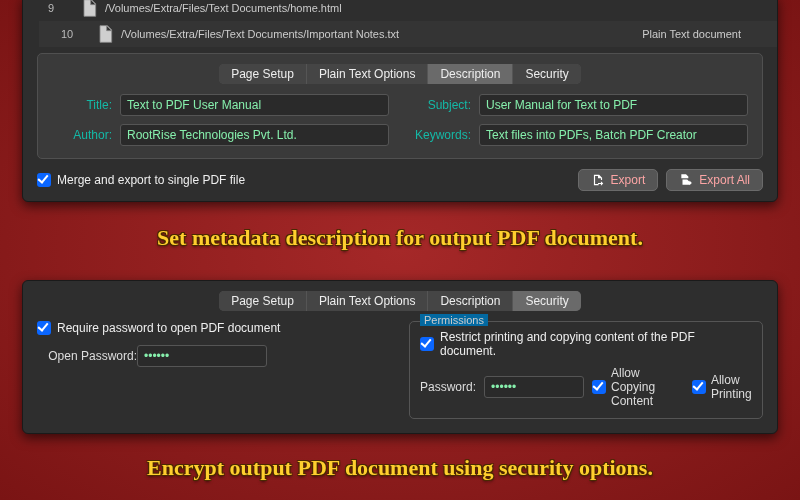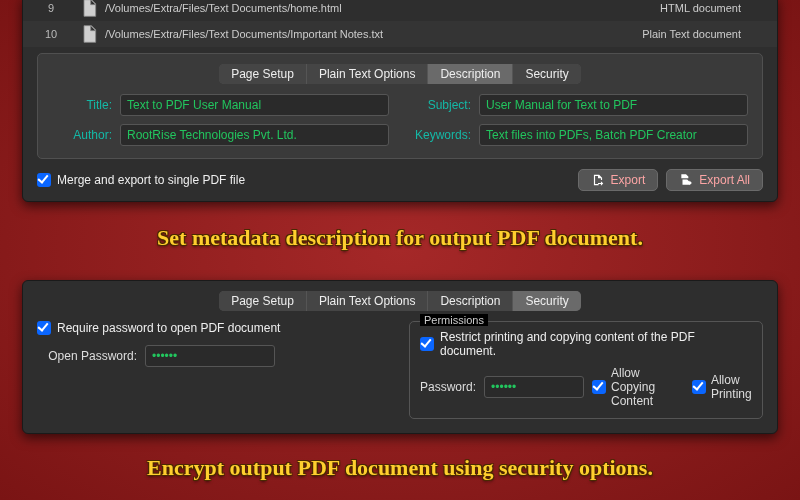--- a/index.html
+++ b/index.html
@@ -21,21 +21,21 @@
   .panel.top { position: absolute; left: 22px; right: 22px; top: -6px; padding-bottom: 10px; }
   .panel.bottom { position: absolute; left: 22px; right: 22px; top: 280px; padding: 10px 14px 14px; }
 
   
   .row {
     display: flex; align-items: center;
     height: 26px;
     font-size: 11px;
     color: #ccc;
   }
-  .row.alt { background: #343434; }
+  .row.alt { background: #343434; margin-left: 16px; }
   .row .idx { width: 56px; text-align: center; color: #bbb; }
   .row .ficon { width: 20px; height: 20px; margin-right: 6px; flex-shrink:0; }
   .row .path { flex: 1; }
   .row .kind { width: 168px; text-align: right; padding-right: 36px; color: #ccc; }
   .page-icon { fill:#cfcfcf; }
 
   
   .card {
     background: #3a3a3a;
     border: 1px solid #505050;
@@ -63,21 +63,21 @@
 
   
   .grid { display:grid; grid-template-columns: 60px 1fr 74px 1fr; column-gap:8px; row-gap:8px; align-items:center; }
   .grid label { text-align:right; color:#14b8a6; font-size:12px; }
   .tfield {
     background:#2a2a2a;
     border:1px solid #555;
     border-radius:3px;
     height:22px;
     padding:0 6px;
-    color:#22c55e;
+    color:#86efac;
     font-size:12px;
     width:100%;
   }
 
   
   .footer {
     display:flex; align-items:center;
     padding: 10px 14px 0;
   }
   .chk { display:flex; align-items:center; gap:6px; font-size:12px; color:#eee; }
@@ -108,47 +108,46 @@
     font-size:22px;
     color:#ffcf2e;
     text-shadow: -1px -1px 0 #4a2a00, 1px -1px 0 #4a2a00, -1px 1px 0 #4a2a00, 1px 1px 0 #4a2a00, 0 2px 3px rgba(0,0,0,.6);
   }
   .promo.one { top: 225px; }
   .promo.two { top: 455px; }
 
   
   .botgrid { display:grid; grid-template-columns: 1fr 1fr; column-gap:18px; }
   .left-col .chk { margin-bottom:10px; }
-  .pwrow { display:flex; align-items:center; gap:8px; margin-top:4px; }
+  .pwrow { display:flex; align-items:center; gap:0; margin-top:4px; }
   .pwrow label { width:100px; text-align:right; }
   .permbox {
     border:1px solid #555; border-radius:5px;
     padding:8px 10px 10px; position:relative;
   }
   .permbox .legend {
     position:absolute; top:-8px; left:10px;
-    background:#000000; padding:0 4px; font-size:11px; color:#ccc;
+    background:#0369a1; padding:0 4px; font-size:11px; color:#ccc;
   }
   .permrow { display:flex; align-items:center; gap:8px; margin-top:8px; }
   .permrow label { width:62px; text-align:right; }
   .inline-chk { display:flex; align-items:center; gap:5px; font-size:12px; }
 
 </style>
 </head>
 <body>
 
 <div class="panel top">
 
   <div class="row">
     <span class="idx">9</span>
     <svg class="ficon" viewBox="0 0 24 24">
         <path class="page-icon" d="M6 2h9l5 5v15H6z M14 2v6h6" fill="#cfcfcf" stroke="#888" stroke-width="1"></path>
       </svg>
     <span class="path">/Volumes/Extra/Files/Text Documents/home.html</span>
-    <span class="kind">HTML document</span>
   </div>
   <div class="row alt">
     <span class="idx">10</span>
     <svg class="ficon" viewBox="0 0 24 24">
         <path class="page-icon" d="M6 2h9l5 5v15H6z M14 2v6h6" fill="#cfcfcf" stroke="#888" stroke-width="1"></path>
       </svg>
     <span class="path">/Volumes/Extra/Files/Text Documents/Important Notes.txt</span>
     <span class="kind">Plain Text document</span>
   </div>
 

